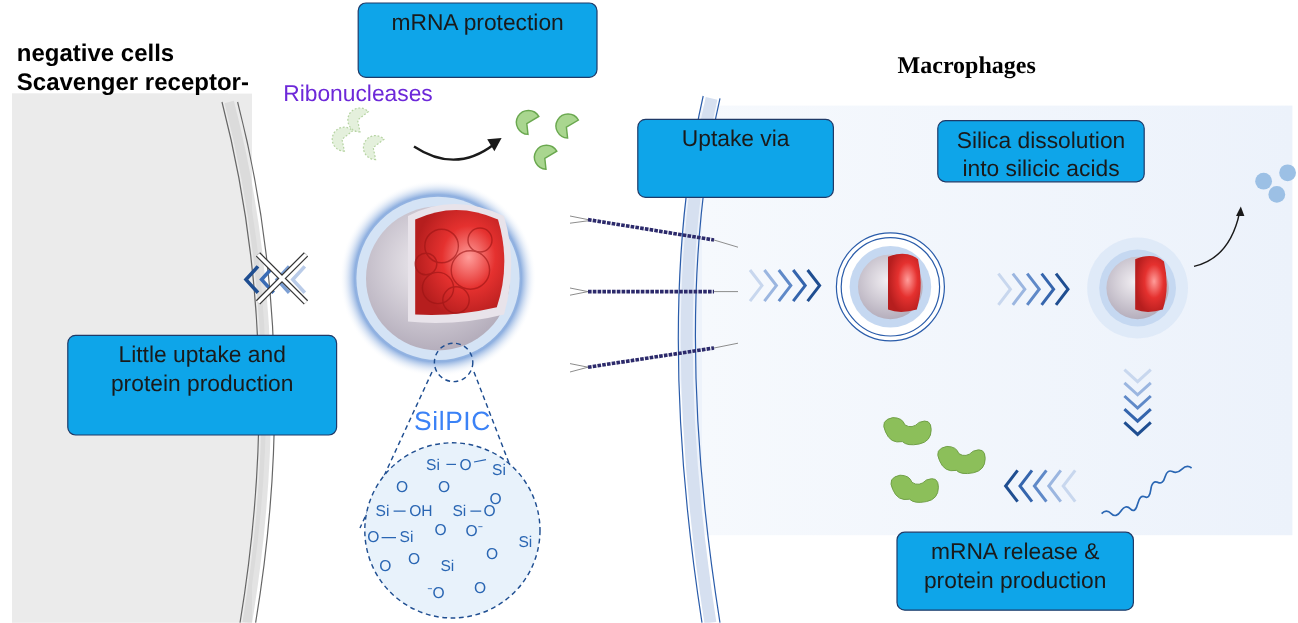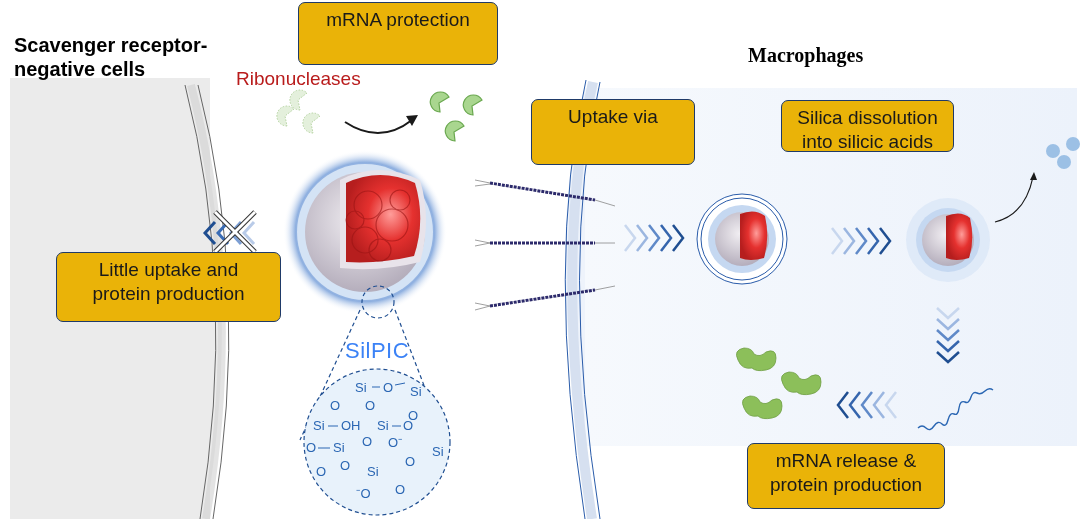--- a/index.html
+++ b/index.html
@@ -1,20 +1,20 @@
 <!DOCTYPE html>
 <html><head>
 <meta charset="utf-8">
 <style>
   html, body { margin:0; padding:0; background:#ffffff; }
   body { width:1082px; height:519px; position:relative; overflow:hidden; font-family:"Liberation Sans", sans-serif; }
   svg.stage { position:absolute; left:0; top:0; }
-  .label-box { position:absolute; border:1.6px solid #1f3a68; border-radius:7px; background:#eab308; text-align:center; font-size:19px; line-height:24px; color:#1a1a1a; padding:5px 10px; box-sizing:border-box; }
+  .label-box { position:absolute; border:1.6px solid #1f3a68; border-radius:7px; background:#0ea5e9; text-align:center; font-size:19px; line-height:24px; color:#1a1a1a; padding:5px 10px; box-sizing:border-box; }
   .heading { position:absolute; font-weight:bold; font-size:20px; color:#000; line-height:24px; }
-  .plain { position:absolute; font-size:19px; color:#b91c1c; }
+  .plain { position:absolute; font-size:19px; color:#6d28d9; }
   .silpic { position:absolute; font-size:22px; color:#3b82f6; letter-spacing:0.5px; }
   .chem { font-family:"Liberation Sans", sans-serif; font-size:13px; fill:#2a66b3; }
 </style>
 </head>
 <body>
 
 <svg class="stage" width="1082" height="519" viewBox="0 0 1082 519">
   <defs>
     <radialGradient id="glow" cx="50%" cy="50%" r="50%">
       <stop offset="60%" stop-color="#c9daf3"></stop>
@@ -208,33 +208,33 @@
   </g>
 
   <g fill="#8cbf5a" stroke="#6e9e44" stroke-width="0.8">
     <path d="M738,360 q-5,-10 6,-12 q8,0 10,6 q6,4 12,-2 q10,-4 10,6 q0,10 -10,12 q-10,2 -14,-2 q-10,2 -14,-8z"></path>
     <path d="M783,384 q-5,-10 6,-12 q8,0 10,6 q6,4 12,-2 q10,-4 10,6 q0,10 -10,12 q-10,2 -14,-2 q-10,2 -14,-8z"></path>
     <path d="M744,408 q-5,-10 6,-12 q8,0 10,6 q6,4 12,-2 q10,-4 10,6 q0,10 -10,12 q-10,2 -14,-2 q-10,2 -14,-8z"></path>
   </g>
 </svg>
 
 <div class="heading" style="left:14px; top:33px;">
+  <div>negative cells</div>
   <div>Scavenger receptor-</div>
-  <div>negative cells</div>
 </div>
 <div class="heading" style="left:748px; top:43px;font-family:Liberation Serif, serif;">Macrophages</div>
 
 <div class="plain" style="left:236px; top:68px;">Ribonucleases</div>
 <div class="silpic" style="left:345px; top:338px;">SilPIC</div>
 
 <div class="label-box" style="left:298px; top:2px; width:200px; height:63px;">
   <div>mRNA protection</div>
 </div>
 
-<div class="label-box" style="left:56px; top:252px; width:225px; height:70px;">
+<div class="label-box" style="left:56px; top:279px; width:225px; height:84px;">
   <div>Little uptake and</div>
   <div>protein production</div>
 </div>
 
 <div class="label-box" style="left:531px; top:99px; width:164px; height:66px;">
   <div>Uptake via</div>
 </div>
 
 <div class="label-box" style="left:781px; top:100px; width:173px; height:52px;">
   <div>Silica dissolution</div>

